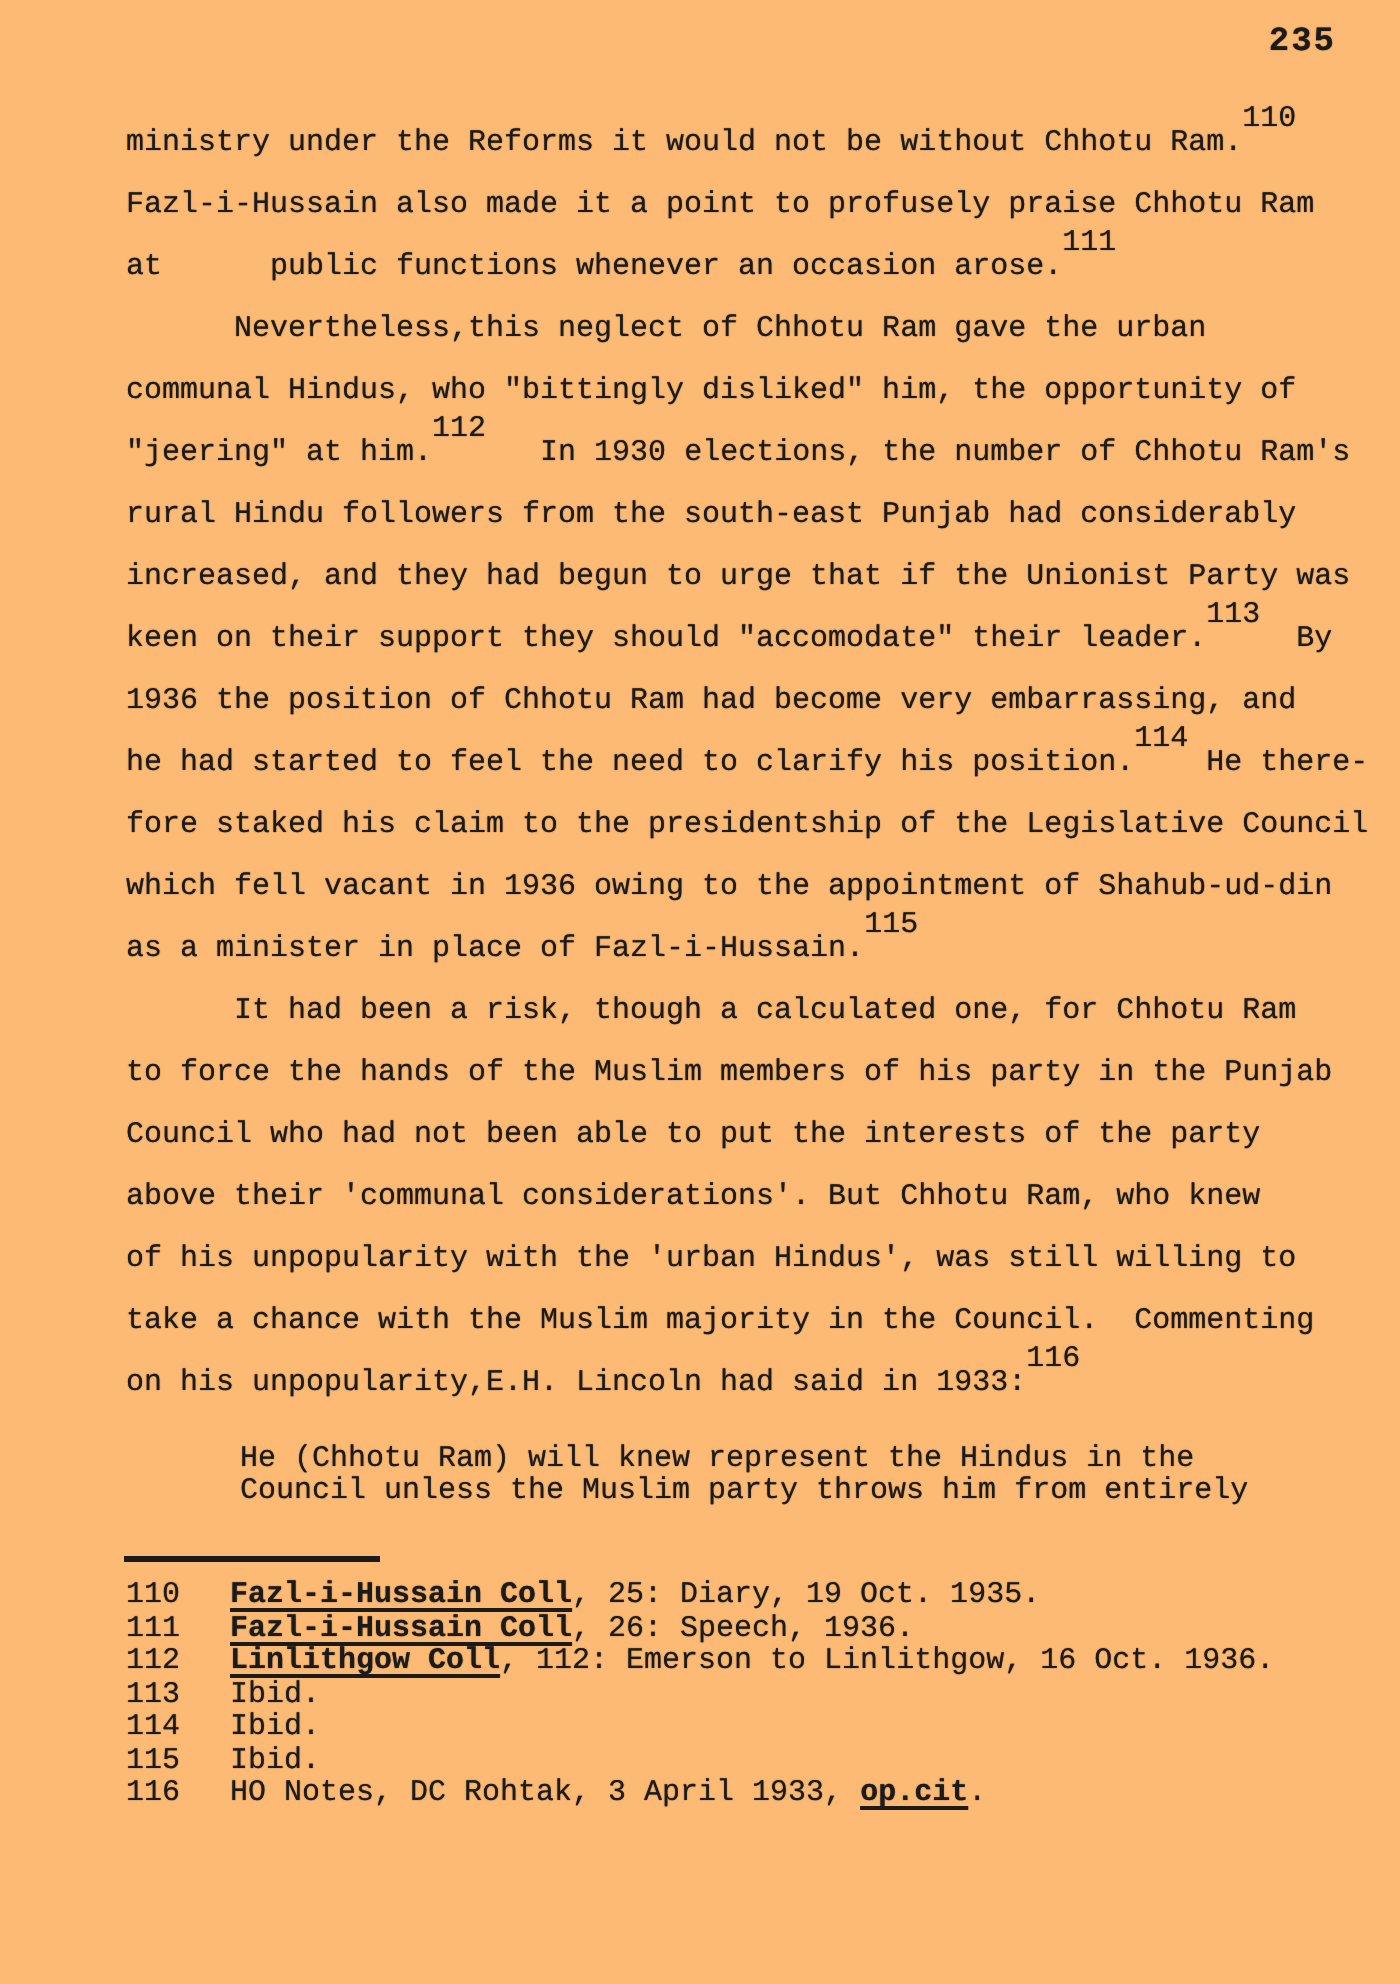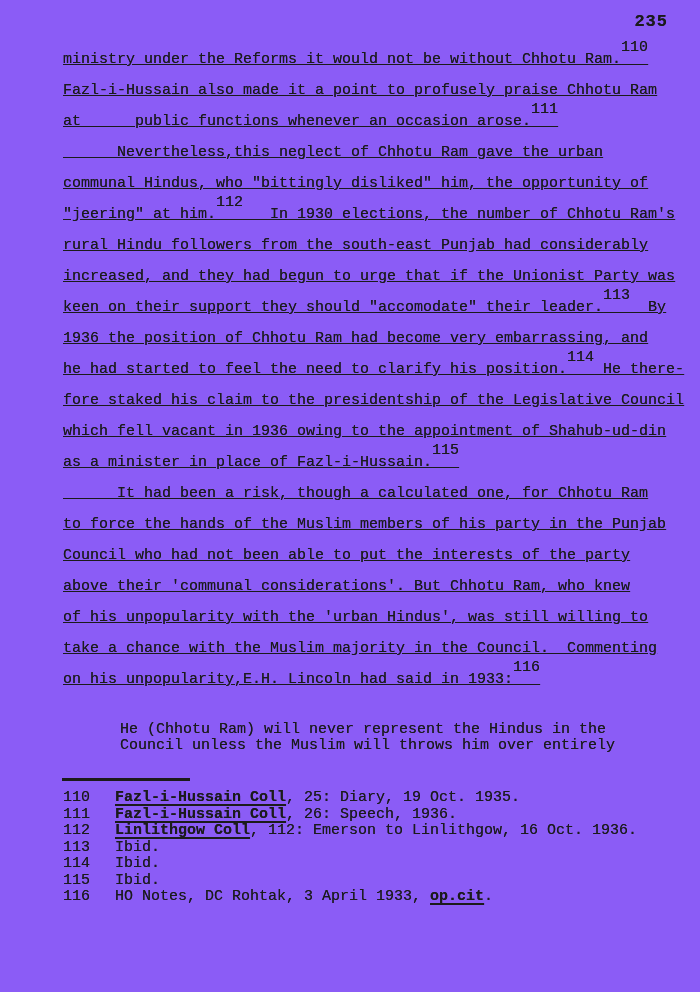--- a/index.html
+++ b/index.html
@@ -4,42 +4,41 @@
 <style>
   html, body {
     margin: 0;
     padding: 0;
     background: #ffffff;
   }
   .page {
     position: relative;
     width: 700px;
     height: 992px;
-    background: #8b5cf6;
+    background: #fdba74;
     overflow: hidden;
     font-family: "Liberation Mono", "DejaVu Sans Mono", monospace;
     color: #1b1b1b;
     text-shadow: 0 0 0.6px rgba(20,20,20,0.75);
   }
   .page-number {
     position: absolute;
     top: 12px;
     right: 32px;
     font-size: 17px;
     font-weight: 700;
     letter-spacing: 1px;
   }
   .body-text {
     position: absolute;
-    top: 44px;
+    top: 56px;
     left: 63px;
     font-size: 15px;
     line-height: 31px;
     white-space: pre;
-    text-decoration: underline;
   }
   .line { height: 31px; }
   .sup {
     position: relative;
     top: -12px;
   }
   .u {
     text-decoration: underline;
     text-underline-offset: 3px;
     text-decoration-thickness: 1.5px;
@@ -77,18 +76,18 @@
   .fn-text { white-space: pre; }
 </style>
 </head>
 <body>
 
 <div class="page">
   <div class="page-number">235</div>
 
   <div class="body-text"><div class="line">ministry under the Reforms it would not be without Chhotu Ram.<span class="sup">110</span></div><div class="line">Fazl-i-Hussain also made it a point to profusely praise Chhotu Ram</div><div class="line">at      public functions whenever an occasion arose.<span class="sup">111</span></div><div class="line">      Nevertheless,this neglect of Chhotu Ram gave the urban</div><div class="line">communal Hindus, who "bittingly disliked" him, the opportunity of</div><div class="line">"jeering" at him.<span class="sup">112</span>   In 1930 elections, the number of Chhotu Ram's</div><div class="line">rural Hindu followers from the south-east Punjab had considerably</div><div class="line">increased, and they had begun to urge that if the Unionist Party was</div><div class="line">keen on their support they should "accomodate" their leader.<span class="sup">113</span>  By</div><div class="line">1936 the position of Chhotu Ram had become very embarrassing, and</div><div class="line">he had started to feel the need to clarify his position.<span class="sup">114</span> He there-</div><div class="line">fore staked his claim to the presidentship of the Legislative Council</div><div class="line">which fell vacant in 1936 owing to the appointment of Shahub-ud-din</div><div class="line">as a minister in place of Fazl-i-Hussain.<span class="sup">115</span></div><div class="line">      It had been a risk, though a calculated one, for Chhotu Ram</div><div class="line">to force the hands of the Muslim members of his party in the Punjab</div><div class="line">Council who had not been able to put the interests of the party</div><div class="line">above their 'communal considerations'. But Chhotu Ram, who knew</div><div class="line">of his unpopularity with the 'urban Hindus', was still willing to</div><div class="line">take a chance with the Muslim majority in the Council.  Commenting</div><div class="line">on his unpopularity,E.H. Lincoln had said in 1933:<span class="sup">116</span></div></div>
 
-  <div class="block-quote"><div class="qline">He (Chhotu Ram) will never represent the Hindus in the</div><div class="qline">Council unless the Muslim will throws him over entirely</div></div>
+  <div class="block-quote"><div class="qline">He (Chhotu Ram) will knew represent the Hindus in the</div><div class="qline">Council unless the Muslim party throws him from entirely</div></div>
 
   <div class="footnote-separator"></div>
 
   <div class="footnotes"><div class="fn"><span class="fn-num">110</span><span class="fn-text"><span class="u">Fazl-i-Hussain Coll</span>, 25: Diary, 19 Oct. 1935.</span></div><div class="fn"><span class="fn-num">111</span><span class="fn-text"><span class="u">Fazl-i-Hussain Coll</span>, 26: Speech, 1936.</span></div><div class="fn"><span class="fn-num">112</span><span class="fn-text"><span class="u">Linlithgow Coll</span>, 112: Emerson to Linlithgow, 16 Oct. 1936.</span></div><div class="fn"><span class="fn-num">113</span><span class="fn-text">Ibid.</span></div><div class="fn"><span class="fn-num">114</span><span class="fn-text">Ibid.</span></div><div class="fn"><span class="fn-num">115</span><span class="fn-text">Ibid.</span></div><div class="fn"><span class="fn-num">116</span><span class="fn-text">HO Notes, DC Rohtak, 3 April 1933, <span class="u">op.cit</span>.</span></div></div>
 </div>
 
 </body></html>

